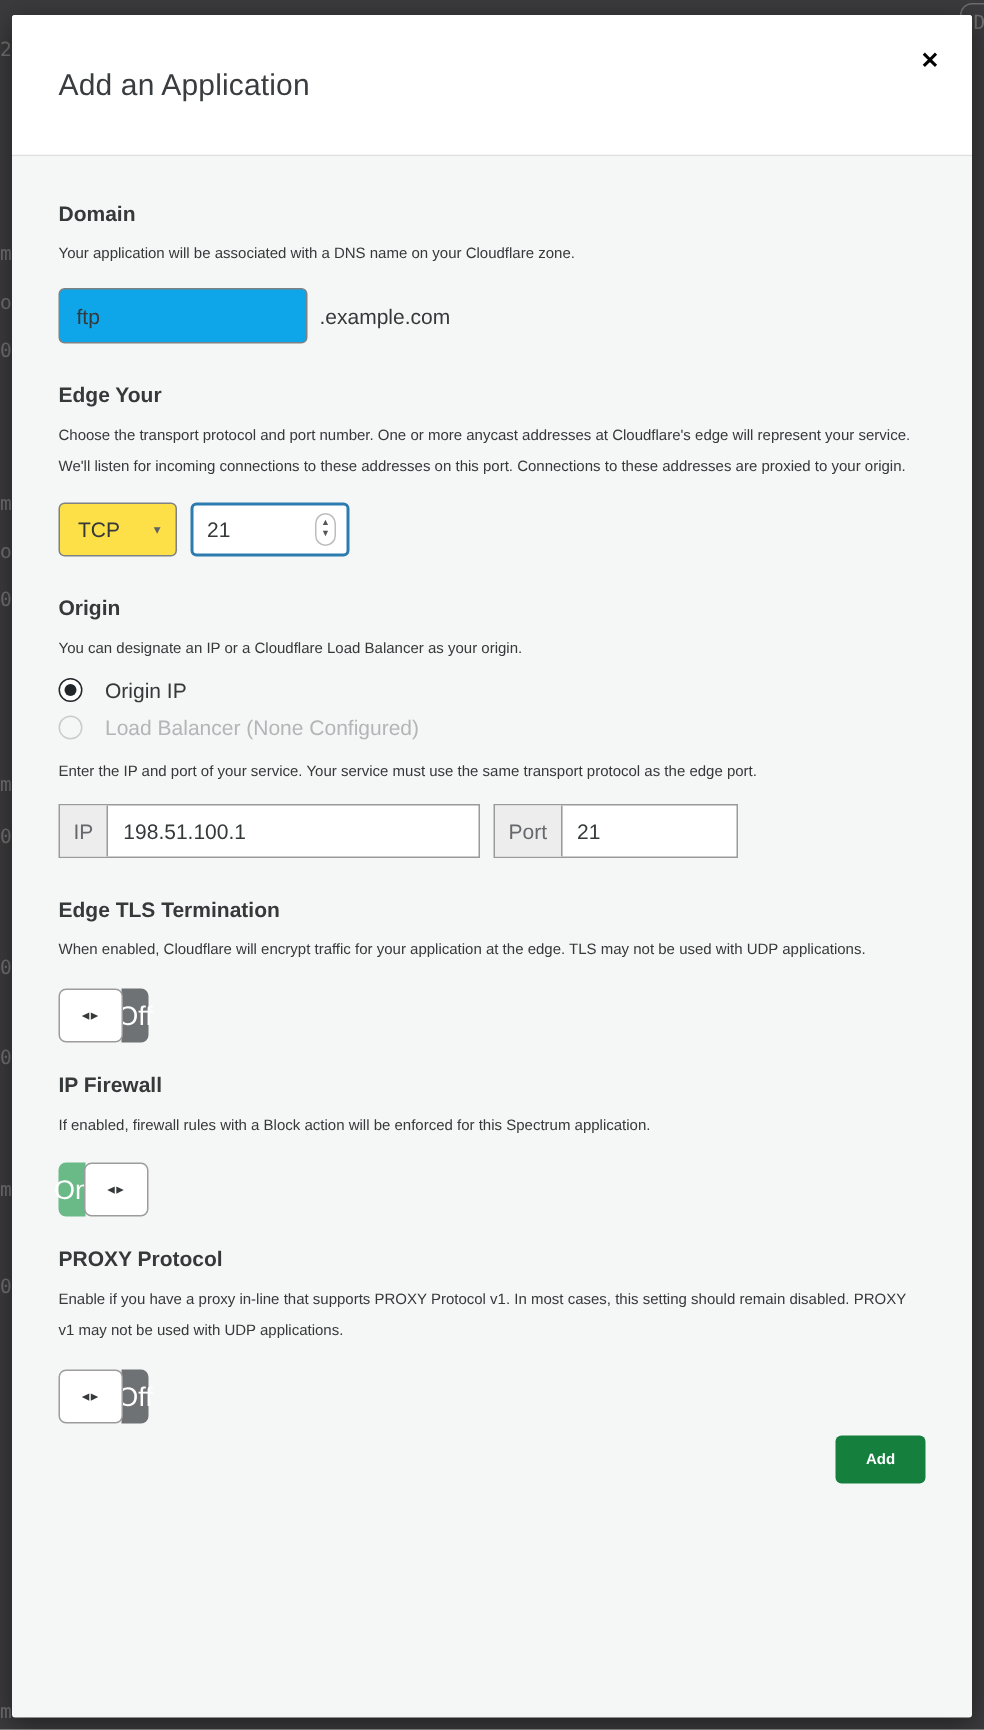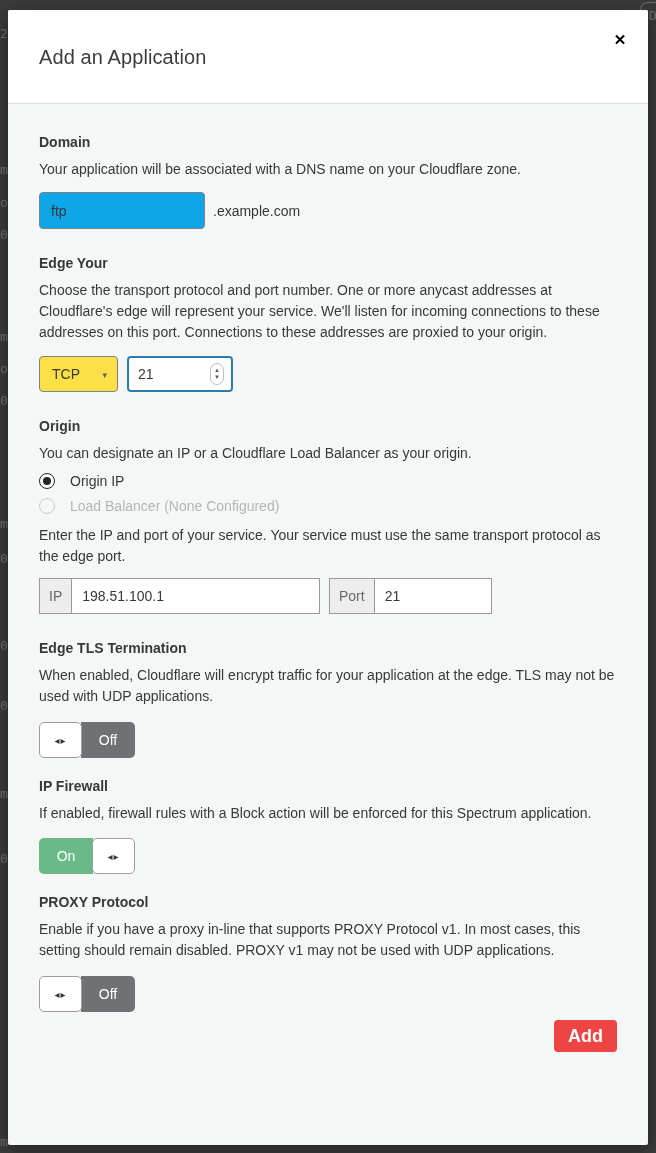--- a/index.html
+++ b/index.html
@@ -52,21 +52,21 @@
   .close-btn {
     position: absolute; right: 17px; top: 19px;
     width: 22px; height: 22px;
     display: flex; align-items: center; justify-content: center;
     font-size: 15px; font-weight: 700; color: #000;
     cursor: pointer; background: none; border: none;
   }
   .modal-body { flex: 1; padding: 0 31px; }
 
   .sec-label { font-size: 14px; font-weight: 700; color: #36393a; line-height: 17px; }
-  .sec-desc  { font-size: 14px; color: #36393a; line-height: 21px; max-width: 586px; margin-top: 8px; }
+  .sec-desc  { font-size: 10px; color: #36393a; line-height: 21px; max-width: 586px; margin-top: 8px; }
 
   .section-domain { padding-top: 30px; }
   .section { margin-top: 26px; }
   .section-tight { margin-top: 20px; }
 
   .domain-row { margin-top: 12px; display: flex; align-items: center; }
   .text-input {
     width: 166px; height: 37px;
     border: 1px solid #7f8284; border-radius: 4px;
     background: #0ea5e9; padding: 0 11px;
@@ -137,32 +137,32 @@
   .toggle { margin-top: 15px; display: inline-flex; height: 36px; cursor: pointer; }
   .toggle-tight { margin-top: 14px; }
   .toggle .knob {
     width: 43px; background: #fff;
     border: 1px solid #9c9c9c; border-radius: 5px;
     display: flex; align-items: center; justify-content: center;
     color: #36393a; font-size: 10px; letter-spacing: 1px;
     position: relative; z-index: 1;
   }
   .toggle .state {
-    width: 54px; display: flex; align-items: center; justify-content: center;
-    font-size: 14px; color: #fff; text-align: center;
+    width: 18px; display: flex; align-items: center; justify-content: center;
+    font-size: 18px; color: #fff; text-align: center;
   }
   .toggle .state.off { background: #6f7274; border-radius: 0 5px 5px 0; margin-left: -1px; }
   .toggle .state.on  { background: #69ba87; border-radius: 5px 0 0 5px; margin-right: -1px; }
 
   .footer-row { margin-top: 8px; display: flex; justify-content: flex-end; }
   .add-btn {
     min-width: 60px; height: 32px; padding: 0 14px;
-    background: #ef4444; color: #fff;
+    background: #15803d; color: #fff;
     border: none; border-radius: 4px;
-    font-size: 18px; font-weight: 700; font-family: inherit;
+    font-size: 10px; font-weight: 700; font-family: inherit;
     cursor: pointer;
   }
 </style>
 </head>
 <body>
 
 <div class="backdrop">
   <div class="bg-corner"></div>
 <span class="bg-frag" style="left: 0px; top: 26px;">2</span>
     <span class="bg-frag" style="left: 0px; top: 162px;">m</span>

